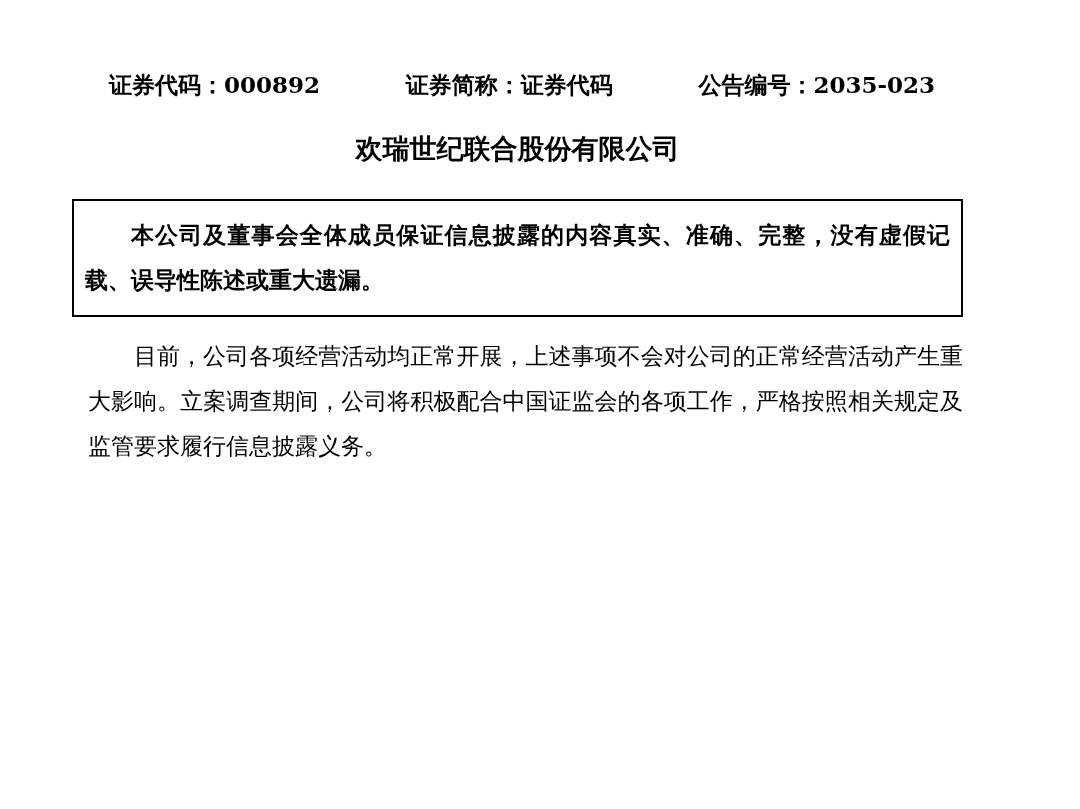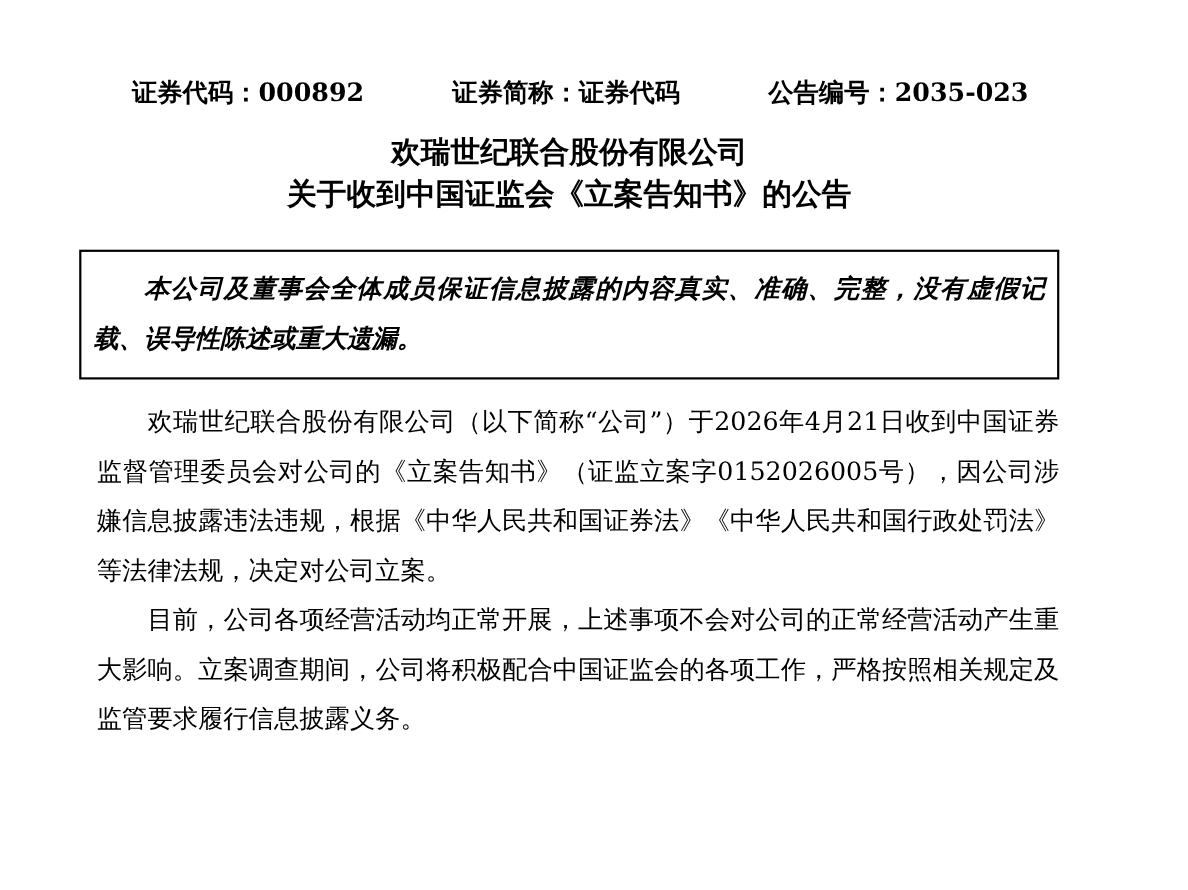--- a/index.html
+++ b/index.html
@@ -12,42 +12,41 @@
     overflow: hidden;
     font-family: "DejaVu Serif", "Liberation Serif", serif;
   }
   .content {
     position: absolute;
     left: 72px;
     top: 0;
     width: 891px;
   }
   .header-row {
-    margin: 70px 28px 0 48px;
+    margin: 70px 28px 0 37px;
     display: flex;
     justify-content: space-between;
     font-size: 23px;
     font-weight: 700;
     line-height: 30px;
     white-space: nowrap;
   }
   .title-block {
-    margin-top: 20px;
+    margin-top: 30px;
     text-align: center;
     font-size: 27px;
     font-weight: 700;
     line-height: 38px;
   }
   .title-line { display: block; }
   .disclaimer-box {
     margin-top: 31px;
     border: 2px solid #000000;
     padding: 11px 11px 13px 11px;
     box-sizing: border-box;
-    font-style: italic;
   }
   .disclaimer-box p {
     margin: 0;
     font-size: 23px;
     font-weight: 600;
     line-height: 45px;
     text-indent: 2em;
     text-align: justify;
   }
   .body-block {
@@ -69,26 +68,24 @@
   <div class="content">
 
     <div class="header-row">
       <span>证券代码：000892</span>
       <span>证券简称：证券代码</span>
       <span>公告编号：2035-023</span>
     </div>
 
     <h1 class="title-block">
       <span class="title-line">欢瑞世纪联合股份有限公司</span>
-      <span class="title-line">关于收到中国证监会《立案告知书》的公告</span>
     </h1>
 
     <div class="disclaimer-box">
       <p>本公司及董事会全体成员保证信息披露的内容真实、准确、完整，没有虚假记载、误导性陈述或重大遗漏。</p>
     </div>
 
     <div class="body-block">
-      <p>欢瑞世纪联合股份有限公司（以下简称“公司”）于2026年4月21日收到中国证券监督管理委员会对公司的《立案告知书》（证监立案字0152026005号），因公司涉嫌信息披露违法违规，根据《中华人民共和国证券法》《中华人民共和国行政处罚法》等法律法规，决定对公司立案。</p>
       <p>目前，公司各项经营活动均正常开展，上述事项不会对公司的正常经营活动产生重大影响。立案调查期间，公司将积极配合中国证监会的各项工作，严格按照相关规定及监管要求履行信息披露义务。</p>
     </div>
 
   </div>
 </div>
 
 </body></html>

